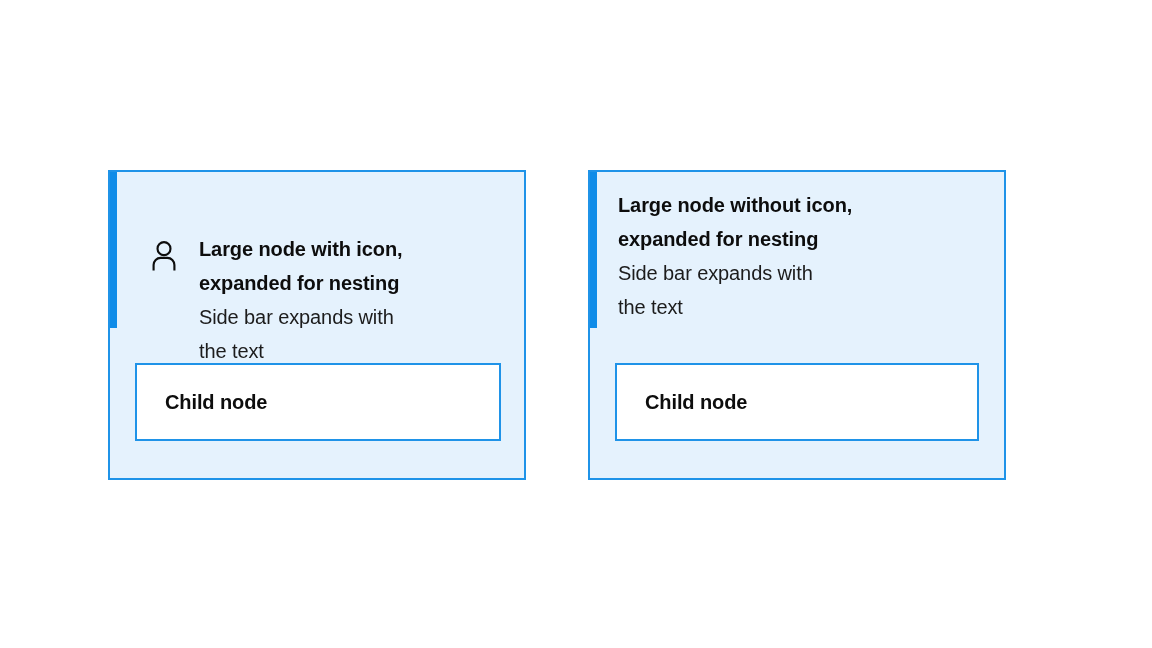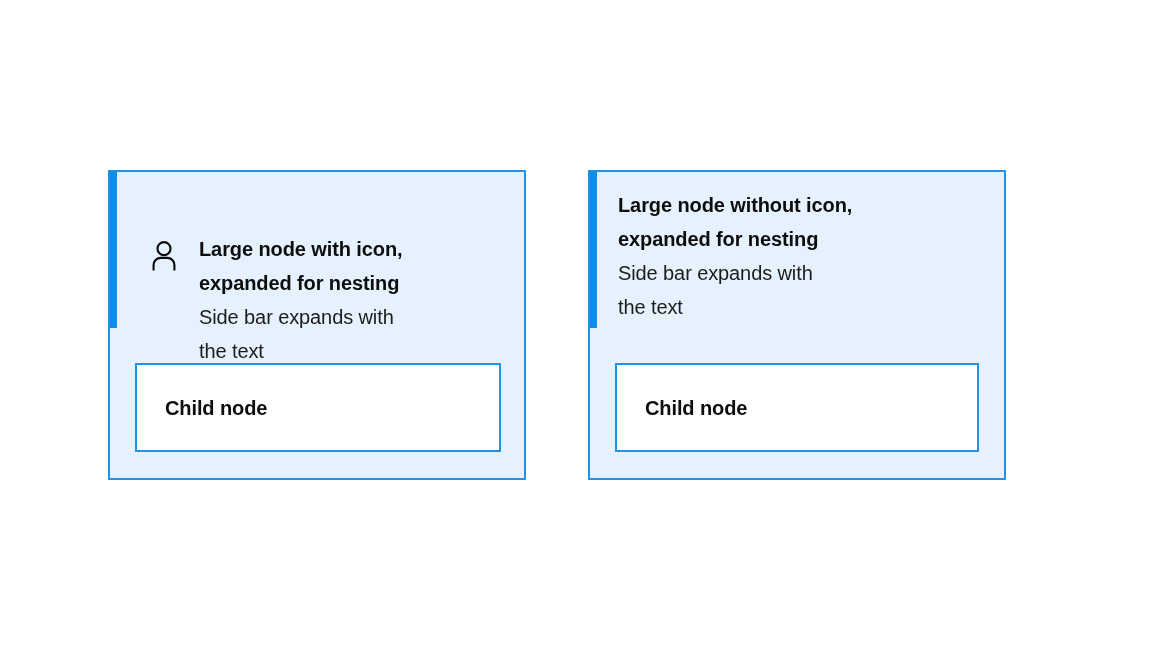--- a/index.html
+++ b/index.html
@@ -88,21 +88,21 @@
     color: #1c1c1c;
     letter-spacing: -0.1px;
     white-space: pre-line;
     margin: 0;
   }
 
   
   .child-node {
     position: absolute;
     top: 191px;
-    height: 89px;
+    height: 78px;
     box-sizing: border-box;
     background: #ffffff;
     border: 2px solid #1f93e8;
     display: flex;
     align-items: center;
   }
   .node-card.left  .child-node { left: 25px; width: 366px; }
   .node-card.right .child-node { left: 25px; width: 364px; }
 
   .child-node-label {

